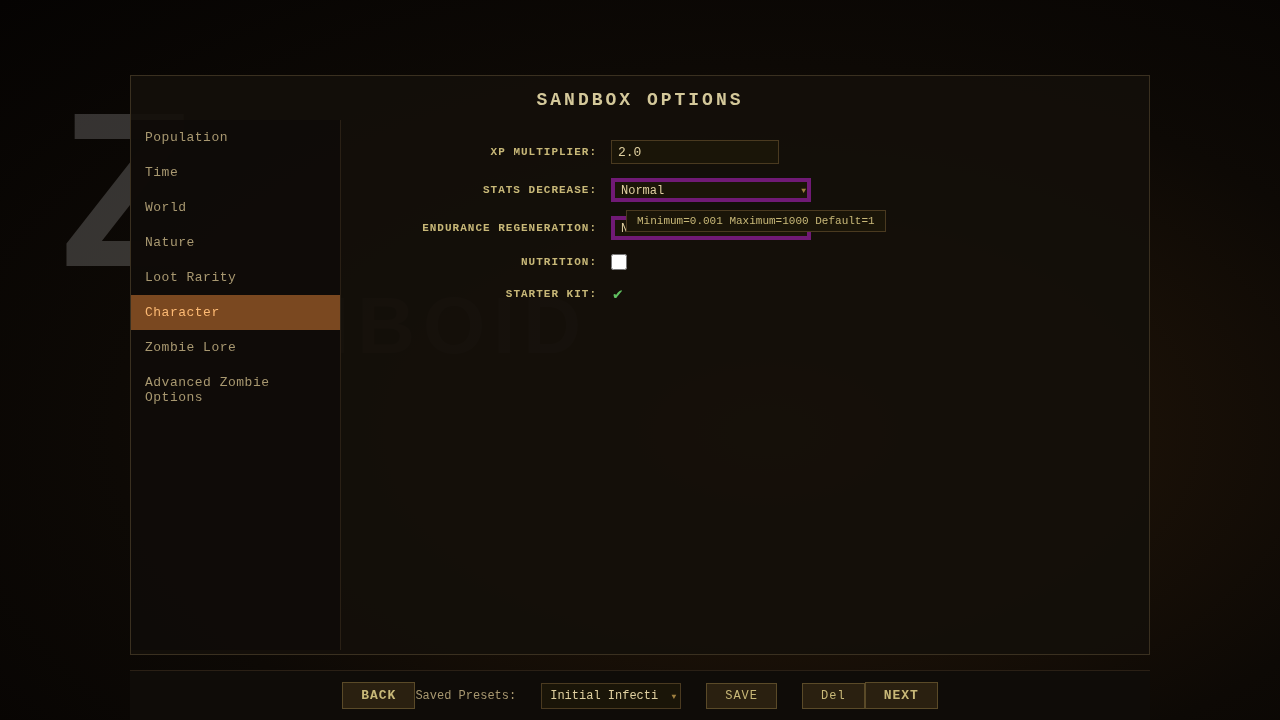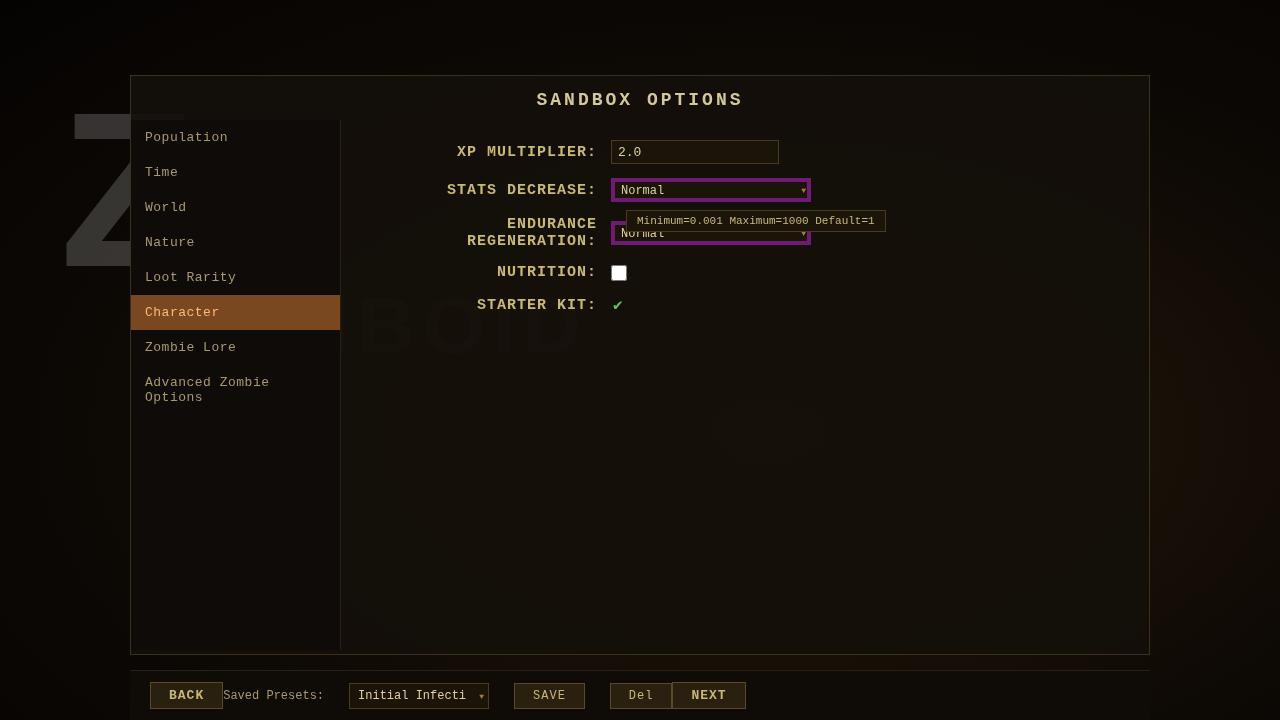--- a/index.html
+++ b/index.html
@@ -109,21 +109,21 @@
     
     .form-row {
       display: flex;
       align-items: center;
       margin-bottom: 14px;
       position: relative;
     }
 
     .form-label {
       color: #c8b878;
-      font-size: 15px;
+      font-size: 11px;
       font-weight: bold;
       letter-spacing: 1px;
       text-align: right;
       width: 240px;
       padding-right: 14px;
       font-family: 'Courier New', Courier, monospace;
     }
 
     .form-input {
       background: #1a1508;
@@ -200,21 +200,21 @@
     .bottom-bar {
       position: absolute;
       bottom: 0;
       left: 130px;
       width: 1020px;
       height: 50px;
       background: rgba(15, 12, 8, 0.98);
       border-top: 1px solid #2a2015;
       display: flex;
       align-items: center;
-      justify-content: flex-start;
+      justify-content: center;
       padding: 4px 20px;
       z-index: 11;
     }
 
     .btn {
       background: #2a2010;
       border: 1px solid #5a4a28;
       color: #c8b878;
       font-size: 12px;
       padding: 5px 18px;

